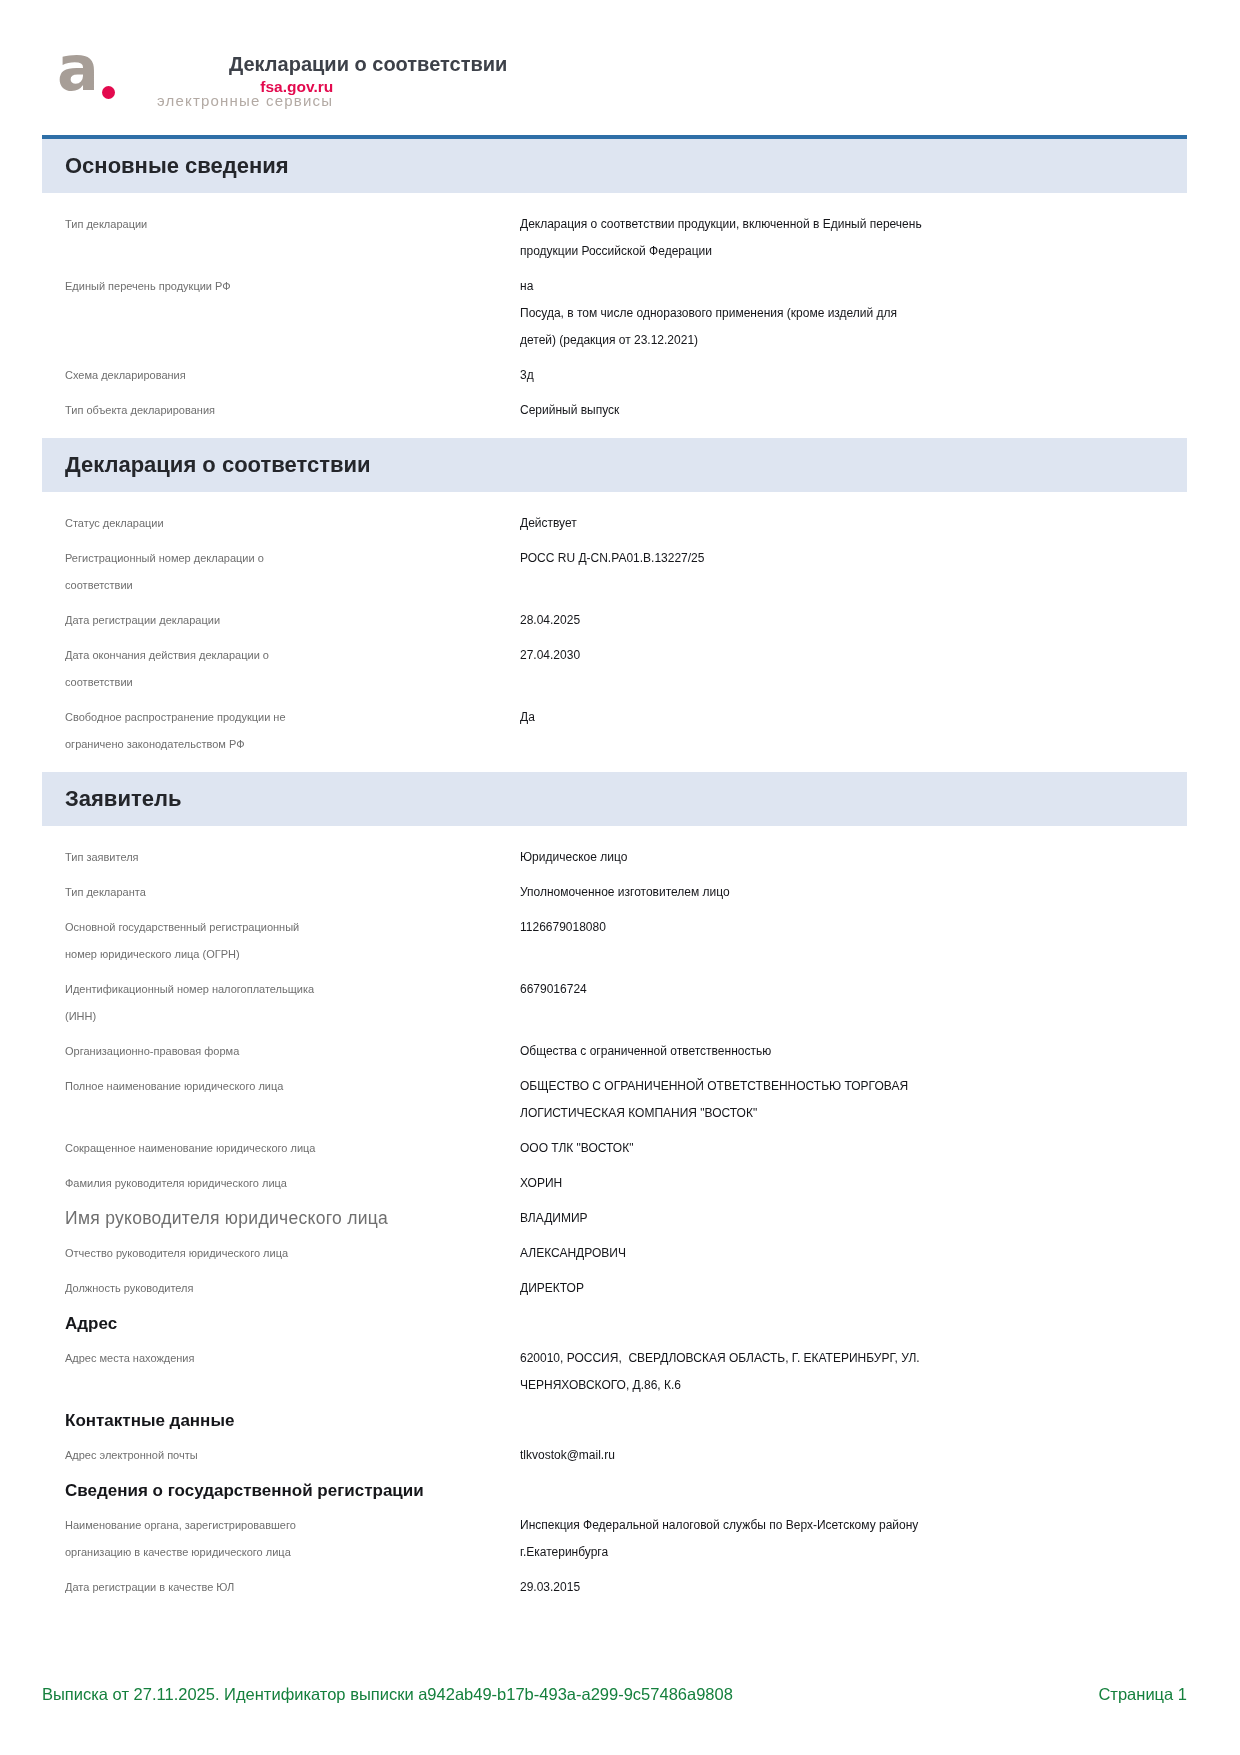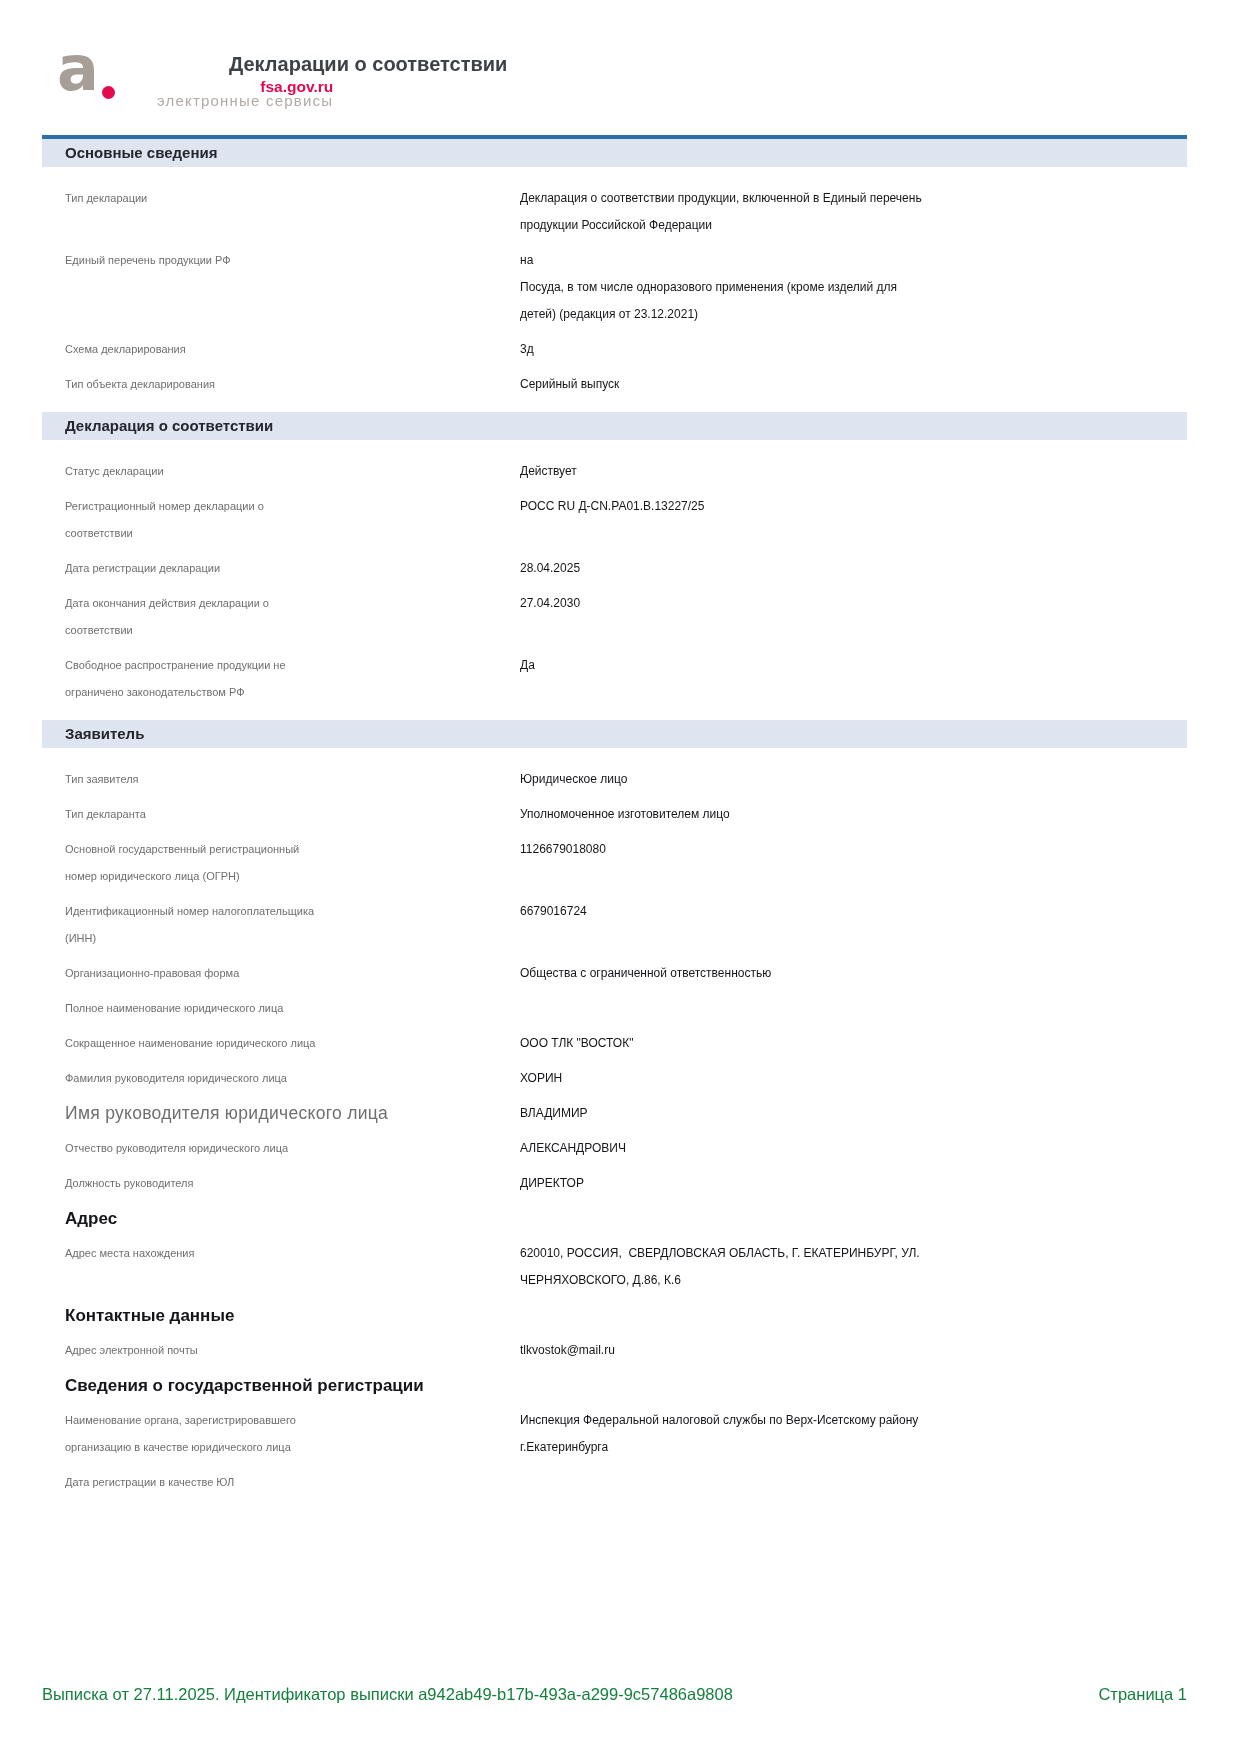--- a/index.html
+++ b/index.html
@@ -41,22 +41,22 @@
     margin-left: 32px; margin-top: 9px;
     font-size: 20px; font-weight: bold; color: #3d4149;
   }
 
   
   .content {
     position: absolute; top: 131px; left: 42px; width: 1145px;
   }
   .section-bar {
     background: #dee5f1;
-    padding: 1px 23px;
-    font-size: 15px; line-height: 26px; font-weight: bold; color: #24262b;
+    padding: 14px 23px;
+    font-size: 22px; line-height: 26px; font-weight: bold; color: #24262b;
     margin-top: 4px;
     box-sizing: border-box;
   }
   .section-bar.first { border-top: 4px solid #2e6fa7; }
   .rows { padding: 18px 0 2px 0; }
 
   .row { display: flex; padding-left: 23px; margin-bottom: 8px; }
   .row .label {
     flex: none; width: 455px;
     font-size: 11px; line-height: 27px; color: #6f6f6f;
@@ -167,20 +167,22 @@
       <div class="label">Идентификационный номер налогоплательщика
 (ИНН)</div>
       <div class="value">6679016724</div>
     </div>
     <div class="row">
       <div class="label">Организационно-правовая форма</div>
       <div class="value">Общества с ограниченной ответственностью</div>
     </div>
     <div class="row">
       <div class="label">Полное наименование юридического лица</div>
+      <div class="value">ОБЩЕСТВО С ОГРАНИЧЕННОЙ ОТВЕТСТВЕННОСТЬЮ ТОРГОВАЯ
+ЛОГИСТИЧЕСКАЯ КОМПАНИЯ "ВОСТОК"</div>
     </div>
     <div class="row">
       <div class="label">Сокращенное наименование юридического лица</div>
       <div class="value">ООО ТЛК "ВОСТОК"</div>
     </div>
     <div class="row">
       <div class="label">Фамилия руководителя юридического лица</div>
       <div class="value">ХОРИН</div>
     </div>
     <div class="row">
@@ -211,20 +213,21 @@
 
     <div class="subheader">Сведения о государственной регистрации</div>
     <div class="row">
       <div class="label">Наименование органа, зарегистрировавшего
 организацию в качестве юридического лица</div>
       <div class="value">Инспекция Федеральной налоговой службы по Верх-Исетскому району
 г.Екатеринбурга</div>
     </div>
     <div class="row">
       <div class="label">Дата регистрации в качестве ЮЛ</div>
+      <div class="value">29.03.2015</div>
     </div>
   </div>
 
 </div>
 
 <div class="doc-footer">
   <div>Выписка от 27.11.2025. Идентификатор выписки a942ab49-b17b-493a-a299-9c57486a9808</div>
   <div>Страница 1</div>
 </div>
 

